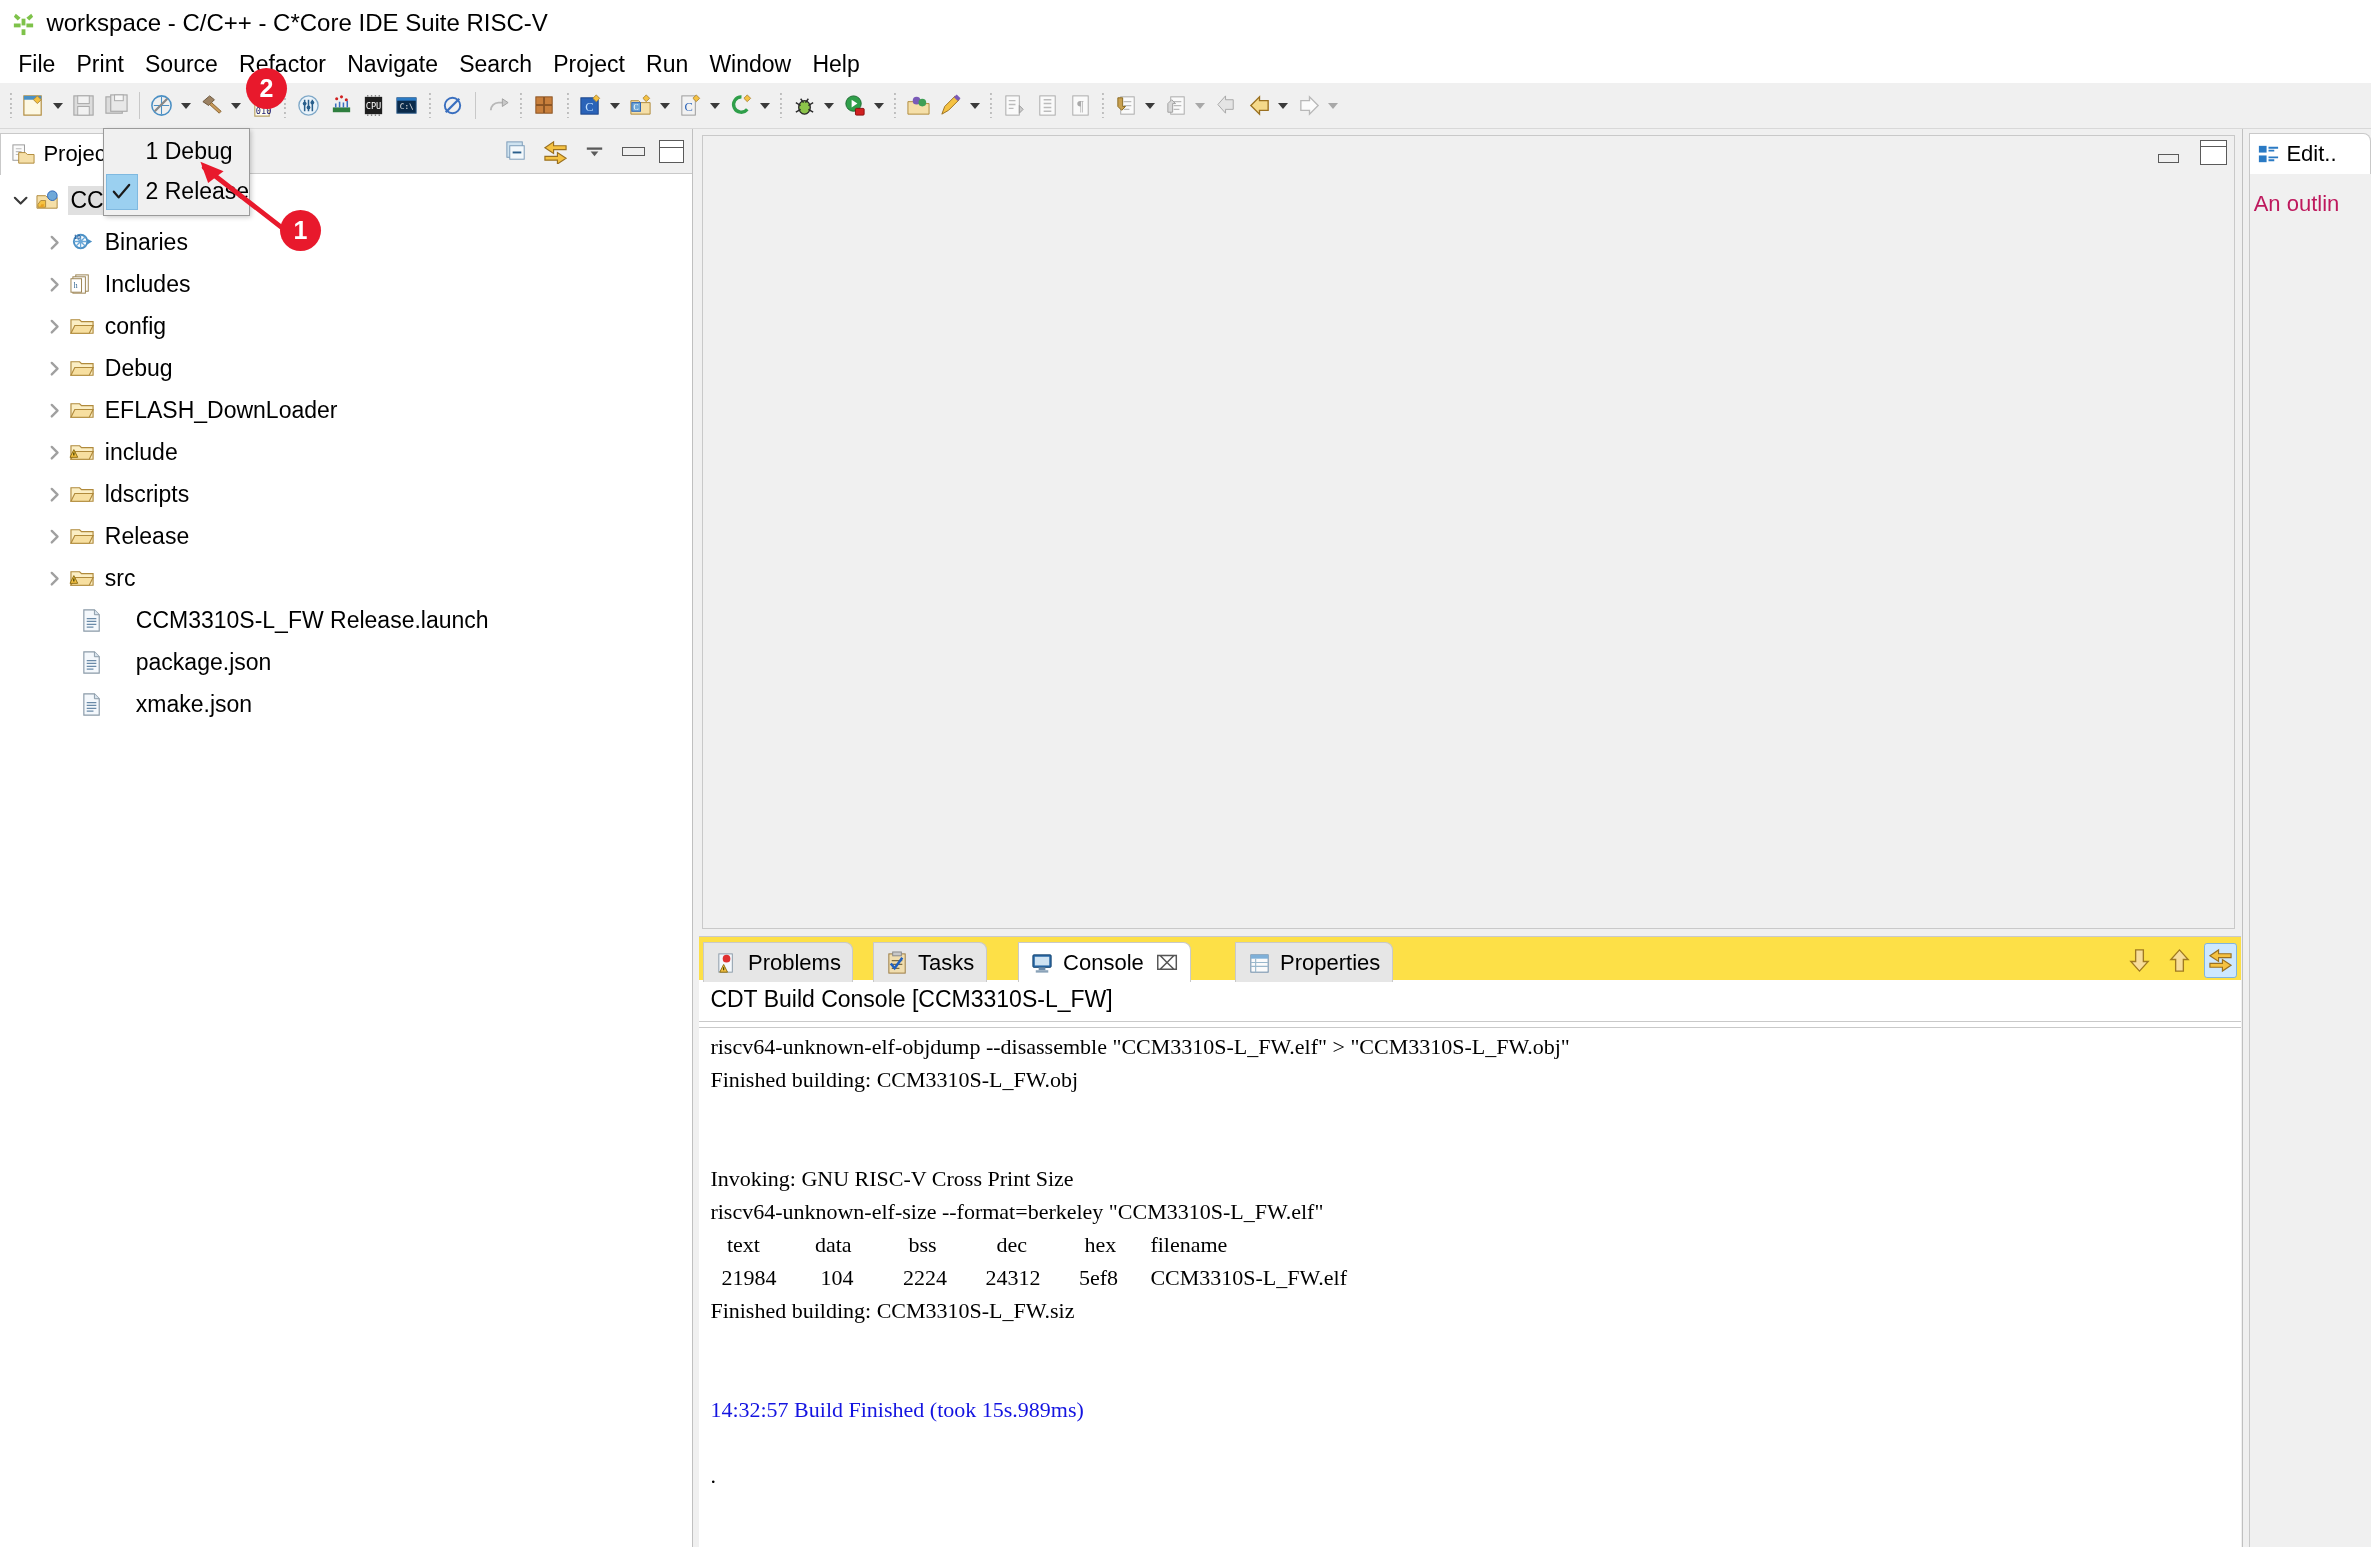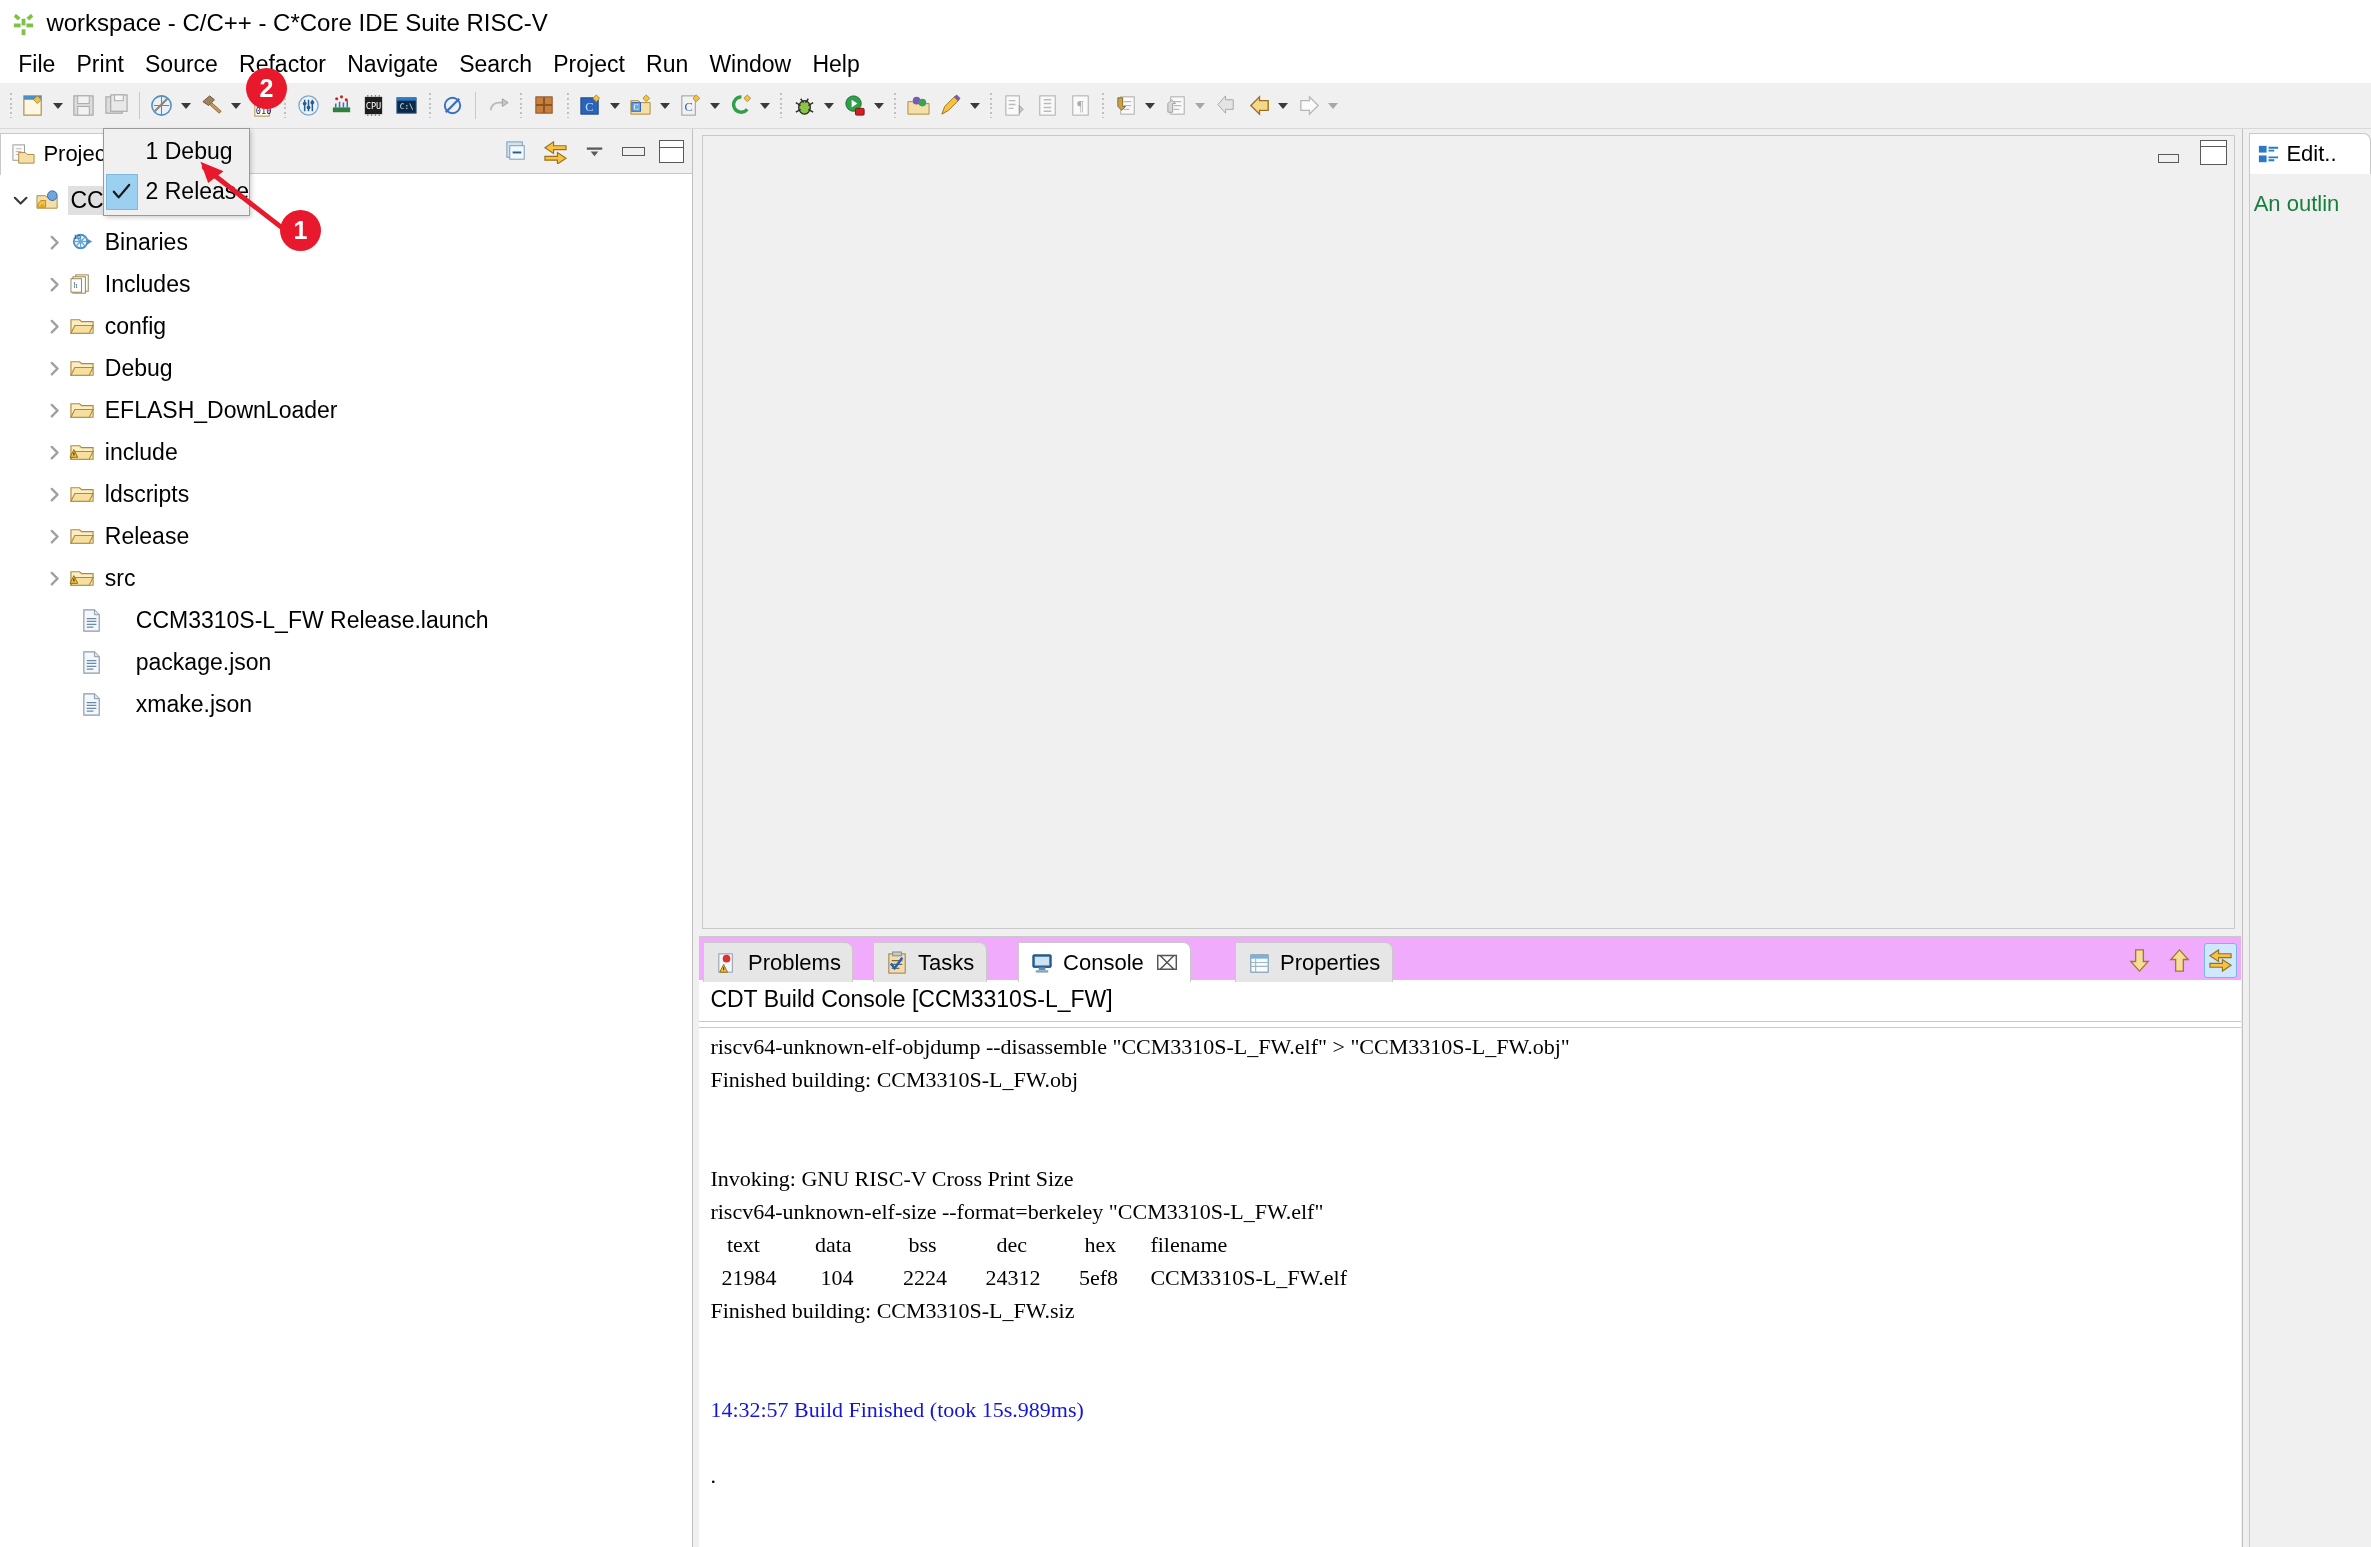--- a/index.html
+++ b/index.html
@@ -112,21 +112,21 @@
   .win-min { width: 27px; height: 21px; display: flex; align-items: flex-end; justify-content: center; }
   .win-min i { display: block; width: 21px; height: 8.7px; border: 1.9px solid #5a5a5a; }
   .win-max { width: 27px; height: 25px; border: 1.9px solid #5a5a5a; background: #fff; }
   .win-max i { display: block; height: 6.8px; border-bottom: 1.9px solid #5a5a5a; }
 
   
   .console-panel {
     position: absolute; left: 4.8px; right: 0; top: 807px; bottom: 0; background: #ffffff;
   }
   .console-tabrow {
-    height: 44px; background: #f0abfc; position: relative;
+    height: 44px; background: #fde047; position: relative;
     border-top: 1px solid #c9c9c9;
   }
   .ctab {
     position: absolute; top: 4.8px; height: 42px;
     display: flex; align-items: center; padding: 0 11.6px;
     font-size: 22px; color: #000; white-space: nowrap;
     border: 1px solid #c9c9c9; border-bottom: none;
     background: #e6e6e6; border-top-right-radius: 7.7px;
   }
   .ctab.active { background: #ffffff; }
@@ -161,21 +161,21 @@
     position: absolute; left: 5.8px; top: 3.9px; height: 42px; right: 0;
     background: #ffffff; border: 1px solid #c9c9c9; border-bottom: none;
     border-top-right-radius: 7.7px;
     display: flex; align-items: center; padding: 0 3.9px 0 5.8px;
     font-size: 22px; white-space: nowrap; overflow: hidden;
   }
   .outline-tab .ico { margin-right: 5.8px; display: flex; }
   .outline-body {
     position: absolute; left: 5.8px; right: 0; top: 45px; bottom: 0;
     background: #f0f0f0; border-left: 1px solid #c9c9c9;
-    font-size: 22px; padding: 17.4px 0 0 3.9px; color: #15803d; white-space: nowrap; overflow: hidden;
+    font-size: 22px; padding: 17.4px 0 0 3.9px; color: #be185d; white-space: nowrap; overflow: hidden;
   }
   .outline-vbar { position: absolute; left: 0; top: 45px; bottom: 0; width: 5.8px; background: #f0f0f0; }
 
   
   .dropdown {
     position: absolute; left: 103px; top: 128px; width: 147px;
     background: #f0f0f0; border: 1px solid #9a9a9a;
     box-shadow: 1.9px 1.9px 4.8px rgba(0,0,0,0.22);
     z-index: 40; padding: 2.9px 0;
   }

